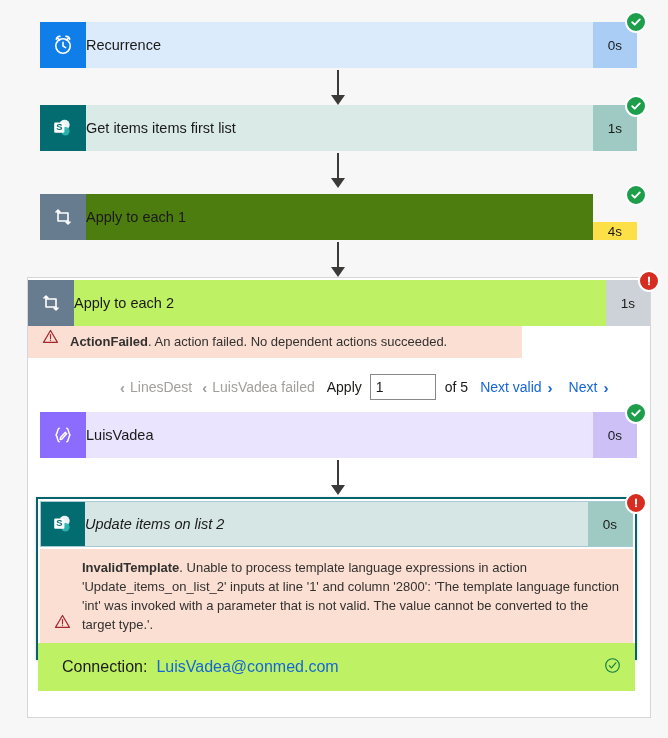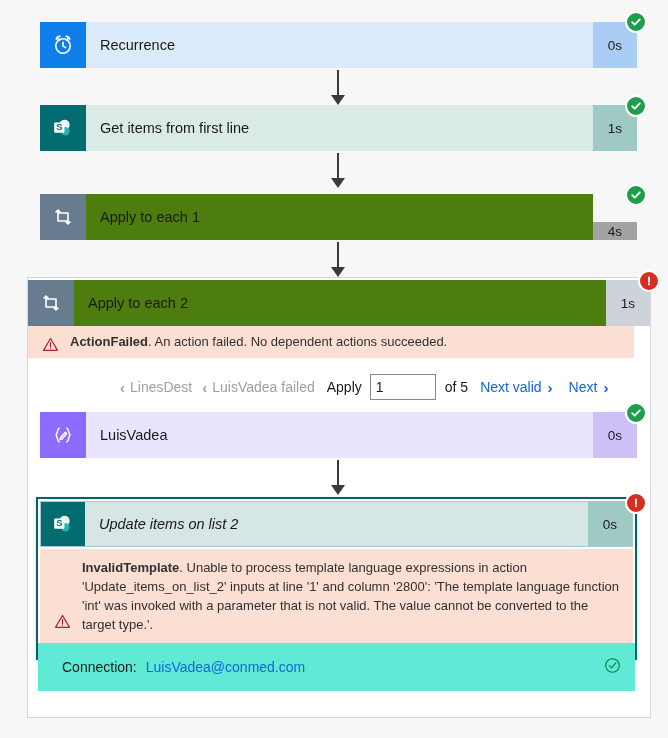--- a/index.html
+++ b/index.html
@@ -32,21 +32,20 @@
     width: 46px;
     min-width: 46px;
     display: flex;
     align-items: center;
     justify-content: center;
   }
   .card-title {
     flex: 1;
     display: flex;
     align-items: center;
-    padding-left: 14px;
     font-size: 14.5px;
     color: #1b1a19;
     white-space: nowrap;
     overflow: hidden;
   }
   .card-dur {
     width: 44px;
     min-width: 44px;
     display: flex;
     align-items: center;
@@ -165,23 +164,23 @@
     height: 46px;
     border: 1px solid #a7c9d4;
     box-sizing: border-box;
     margin: 2px;
   }
   .conn-row {
     height: 48px;
     display: flex;
     align-items: center;
     padding: 0 14px 0 24px;
-    font-size: 14px;
+    font-size: 16px;
     color: #1b1a19;
-    background: #5eead4;
+    background: #bef264;
     justify-content: space-between;
   }
   .conn-label { margin-right: 9px; }
   .conn-value { color: #1565d8; }
   .conn-check { margin-left: auto; }
 
   
   .glyph { display: block; }
 </style>
 </head>
@@ -213,67 +212,67 @@
 
   <div class="card" style="left:40px; top:105px; width:597px;">
     <div class="card-icon" style="background:#036c70;">
       <svg class="glyph" width="26" height="26" viewBox="0 0 26 26">
         <circle cx="14.6" cy="9.8" r="5.1" fill="#ffffff" opacity="0.92"></circle>
         <circle cx="15.4" cy="16.2" r="4.2" fill="#2bb6b0" opacity="0.95"></circle>
         <rect x="4.2" y="7.6" width="10.2" height="10.2" rx="1" fill="#ffffff"></rect>
         <text x="9.3" y="15.4" font-family="Liberation Sans, sans-serif" font-size="9.4" font-weight="bold" fill="#036c70" text-anchor="middle">S</text>
       </svg>
     </div>
-    <div class="card-title" style="background:#d9eae7;">Get items from first line</div>
+    <div class="card-title" style="background:#d9eae7;">Get items items first list</div>
     <div class="card-dur" style="background:#9fc9c3;">1s</div>
   </div>
   <div class="badge ok" style="left:625px; top:95px;">
     <svg width="12" height="12" viewBox="0 0 12 12">
         <path d="M2.2 6.2 L4.7 8.7 L9.8 3.4" stroke="#ffffff" stroke-width="1.9" fill="none" stroke-linecap="round" stroke-linejoin="round"></path>
       </svg>
   </div>
   <div class="arrow" style="left:337px; top:153px; height:26px;"></div>
 
   <div class="card" style="left:40px; top:194px; width:597px;">
     <div class="card-icon" style="background:#687c8f;">
       <svg class="glyph" width="24" height="24" viewBox="0 0 24 24" fill="none" stroke="#ffffff" stroke-width="1.6" stroke-linecap="round" stroke-linejoin="round">
         <path d="M7 8 H17 V16 H7 Z"></path>
         <path d="M7 8 L7 5 M7 5 L5 7 M7 5 L9 7"></path>
         <path d="M17 16 L17 19 M17 19 L15 17 M17 19 L19 17"></path>
       </svg>
     </div>
     <div class="card-title" style="background:#4d7c0f;">Apply to each 1</div>
-    <div class="card-dur" style="background:#a3a3a3;margin-top:28px;">4s</div>
+    <div class="card-dur" style="background:#fde047;margin-top:28px;">4s</div>
   </div>
   <div class="badge ok" style="left:625px; top:184px;">
     <svg width="12" height="12" viewBox="0 0 12 12">
         <path d="M2.2 6.2 L4.7 8.7 L9.8 3.4" stroke="#ffffff" stroke-width="1.9" fill="none" stroke-linecap="round" stroke-linejoin="round"></path>
       </svg>
   </div>
   <div class="arrow" style="left:337px; top:242px; height:26px;"></div>
 
   <div class="card" style="left:28px; top:280px; width:622px;">
     <div class="card-icon" style="background:#687c8f;">
       <svg class="glyph" width="24" height="24" viewBox="0 0 24 24" fill="none" stroke="#ffffff" stroke-width="1.6" stroke-linecap="round" stroke-linejoin="round">
         <path d="M7 8 H17 V16 H7 Z"></path>
         <path d="M7 8 L7 5 M7 5 L5 7 M7 5 L9 7"></path>
         <path d="M17 16 L17 19 M17 19 L15 17 M17 19 L19 17"></path>
       </svg>
     </div>
-    <div class="card-title" style="background:#4d7c0f;">Apply to each 2</div>
+    <div class="card-title" style="background:#bef264;">Apply to each 2</div>
     <div class="card-dur" style="background:#ccd2d8;">1s</div>
   </div>
   <div class="badge err" style="left:638px; top:270px;">
     <svg width="12" height="12" viewBox="0 0 12 12">
         <path d="M6 2.4 V6.9" stroke="#ffffff" stroke-width="1.9" stroke-linecap="round"></path>
         <circle cx="6" cy="9.2" r="1.05" fill="#ffffff"></circle>
       </svg>
   </div>
 
-  <div class="err-banner" style="left:28px; top:326px; width:606px; height:32px; align-items:flex-start;">
+  <div class="err-banner" style="left:28px; top:326px; width:494px; height:32px; align-items:flex-end;">
     <span class="warn-ico">
       <svg width="17" height="17" viewBox="0 0 18 18" fill="none" stroke="#a4262c" stroke-width="1.25" stroke-linejoin="round">
         <path d="M9 2.6 L16.4 15.2 H1.6 Z"></path>
         <path d="M9 7 V11" stroke-linecap="round"></path>
         <circle cx="9" cy="13" r="0.72" fill="#a4262c" stroke="none"></circle>
       </svg>
     </span>
     <span class="err-text" style="line-height:14px;">
       <b>ActionFailed</b><span>. An action failed. No dependent actions succeeded.</span>
     </span>

